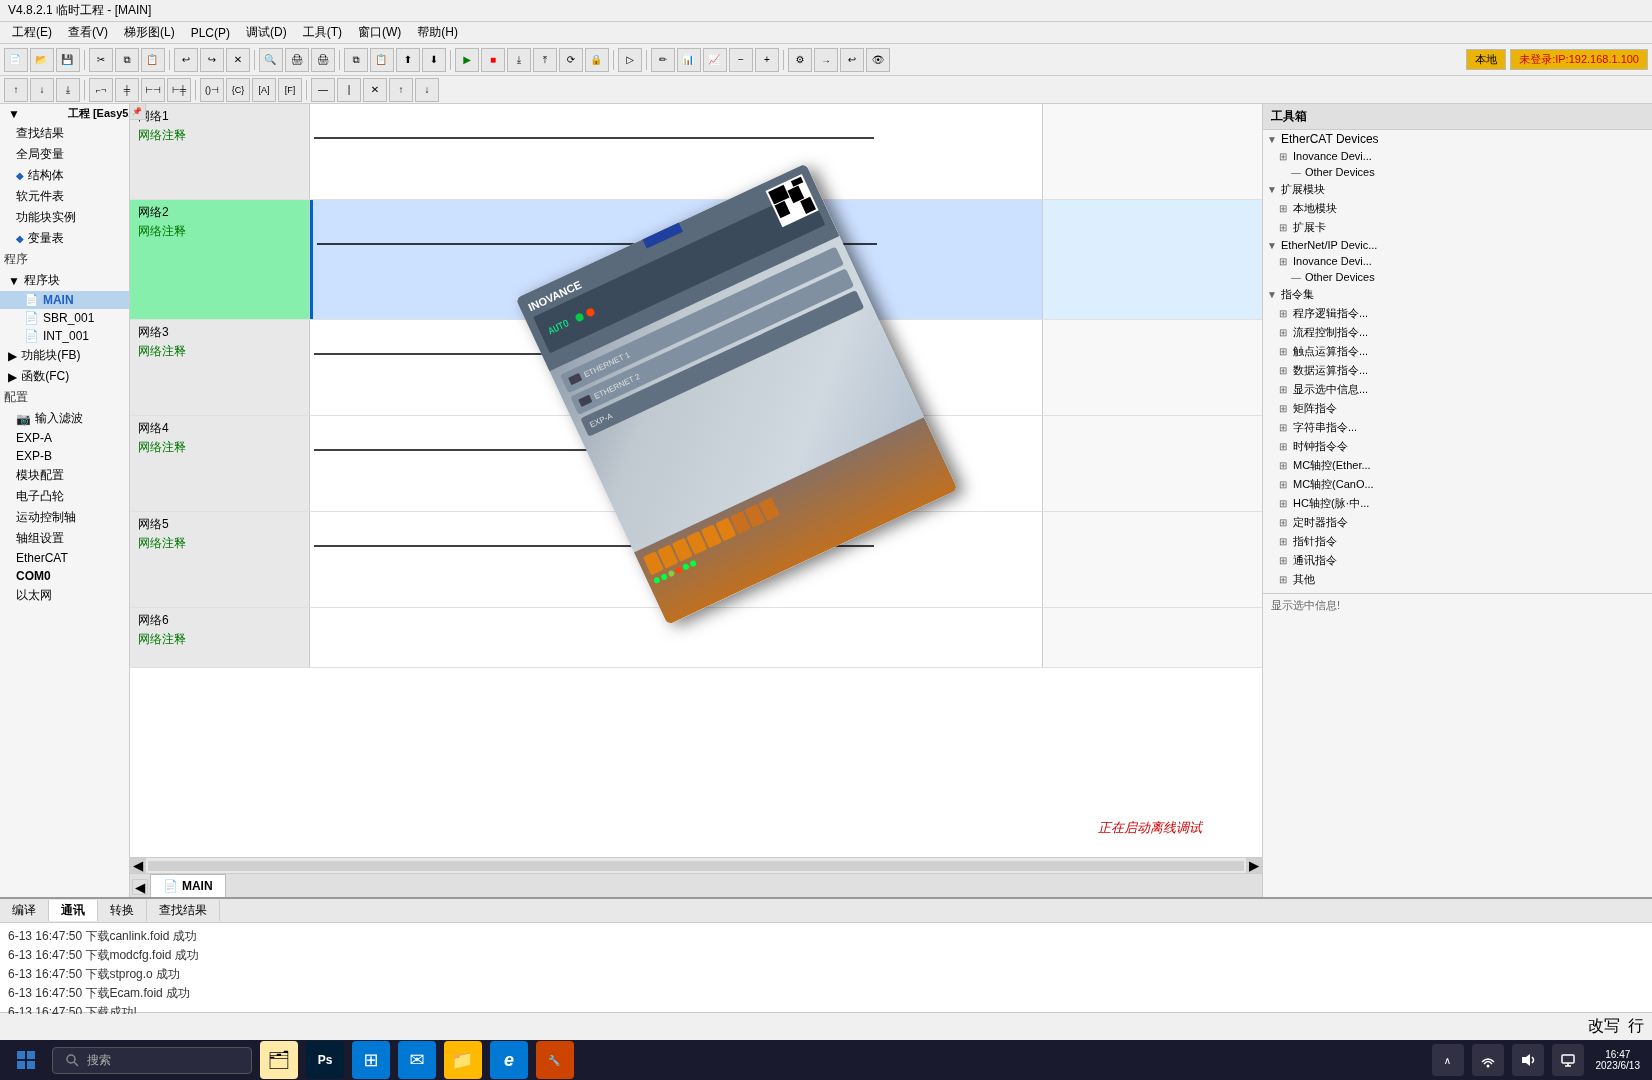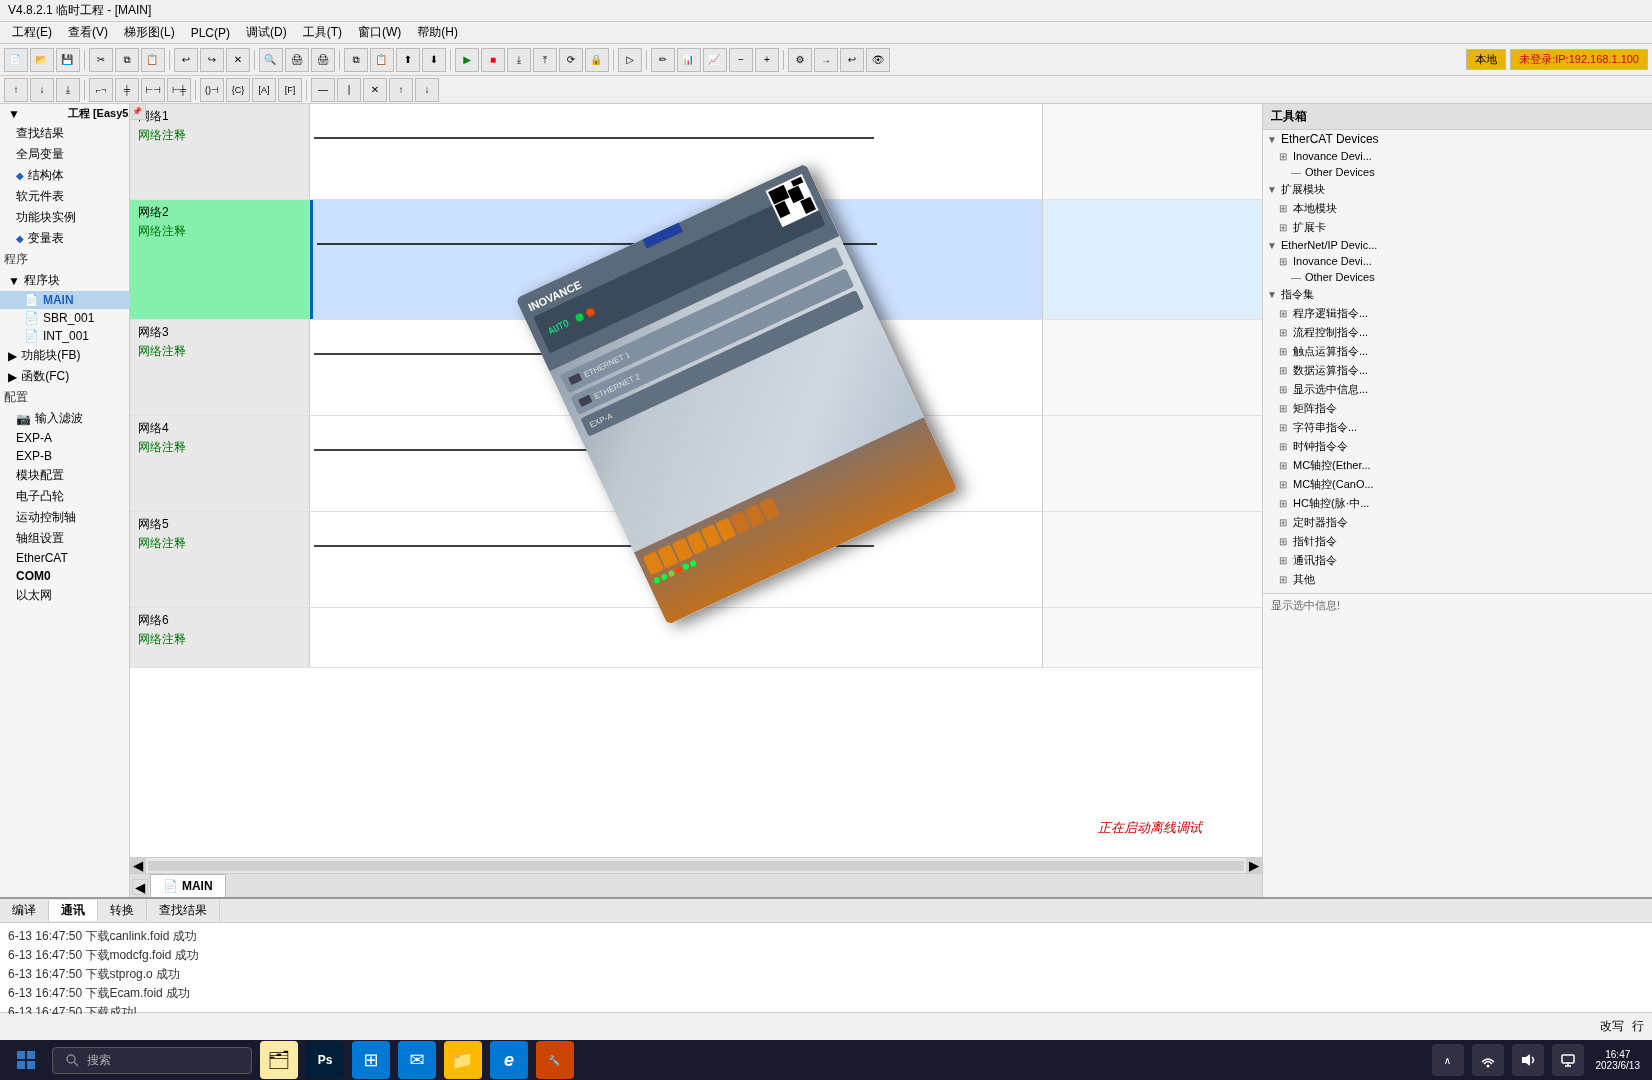--- a/index.html
+++ b/index.html
@@ -61,21 +61,21 @@
 
     
     .log-area { height: 115px; background: white; border-top: 2px solid #999; }
     .log-tabs { height: 24px; background: #e8e8e8; border-bottom: 1px solid #ccc; display: flex; align-items: center; }
     .log-tab { padding: 2px 12px; font-size: 12px; cursor: pointer; border-right: 1px solid #ccc; }
     .log-tab.active { background: white; font-weight: bold; }
     .log-content { padding: 4px 8px; font-size: 12px; overflow-y: auto; height: calc(115px - 24px); }
     .log-line { padding: 1px 0; color: #333; }
 
     
-    .status-bar { height: 28px; background: #f0f0f0; border-top: 1px solid #ccc; display: flex; align-items: center; padding: 0 8px; gap: 16px; font-size: 12px; }
+    .status-bar { height: 28px; background: #f0f0f0; border-top: 1px solid #ccc; display: flex; align-items: center; padding: 0 8px; gap: 16px; font-size: 16px; }
     .status-bar-right { margin-left: auto; display: flex; gap: 8px; }
 
     
     .taskbar { height: 40px; background: #1a1a2e; display: flex; align-items: center; padding: 0 8px; gap: 8px; }
     .taskbar-start { width: 36px; height: 36px; display: flex; align-items: center; justify-content: center; cursor: pointer; }
     .taskbar-search { background: #2a2a3e; border: 1px solid #555; padding: 4px 12px; border-radius: 4px; color: white; font-size: 12px; display: flex; align-items: center; gap: 8px; width: 200px; }
     .taskbar-icons { display: flex; gap: 8px; align-items: center; margin-left: auto; }
     .taskbar-icon { width: 32px; height: 32px; background: rgba(255,255,255,0.1); border-radius: 4px; display: flex; align-items: center; justify-content: center; cursor: pointer; }
     .taskbar-app { width: 38px; height: 38px; border-radius: 4px; display: flex; align-items: center; justify-content: center; cursor: pointer; font-size: 18px; }
 

